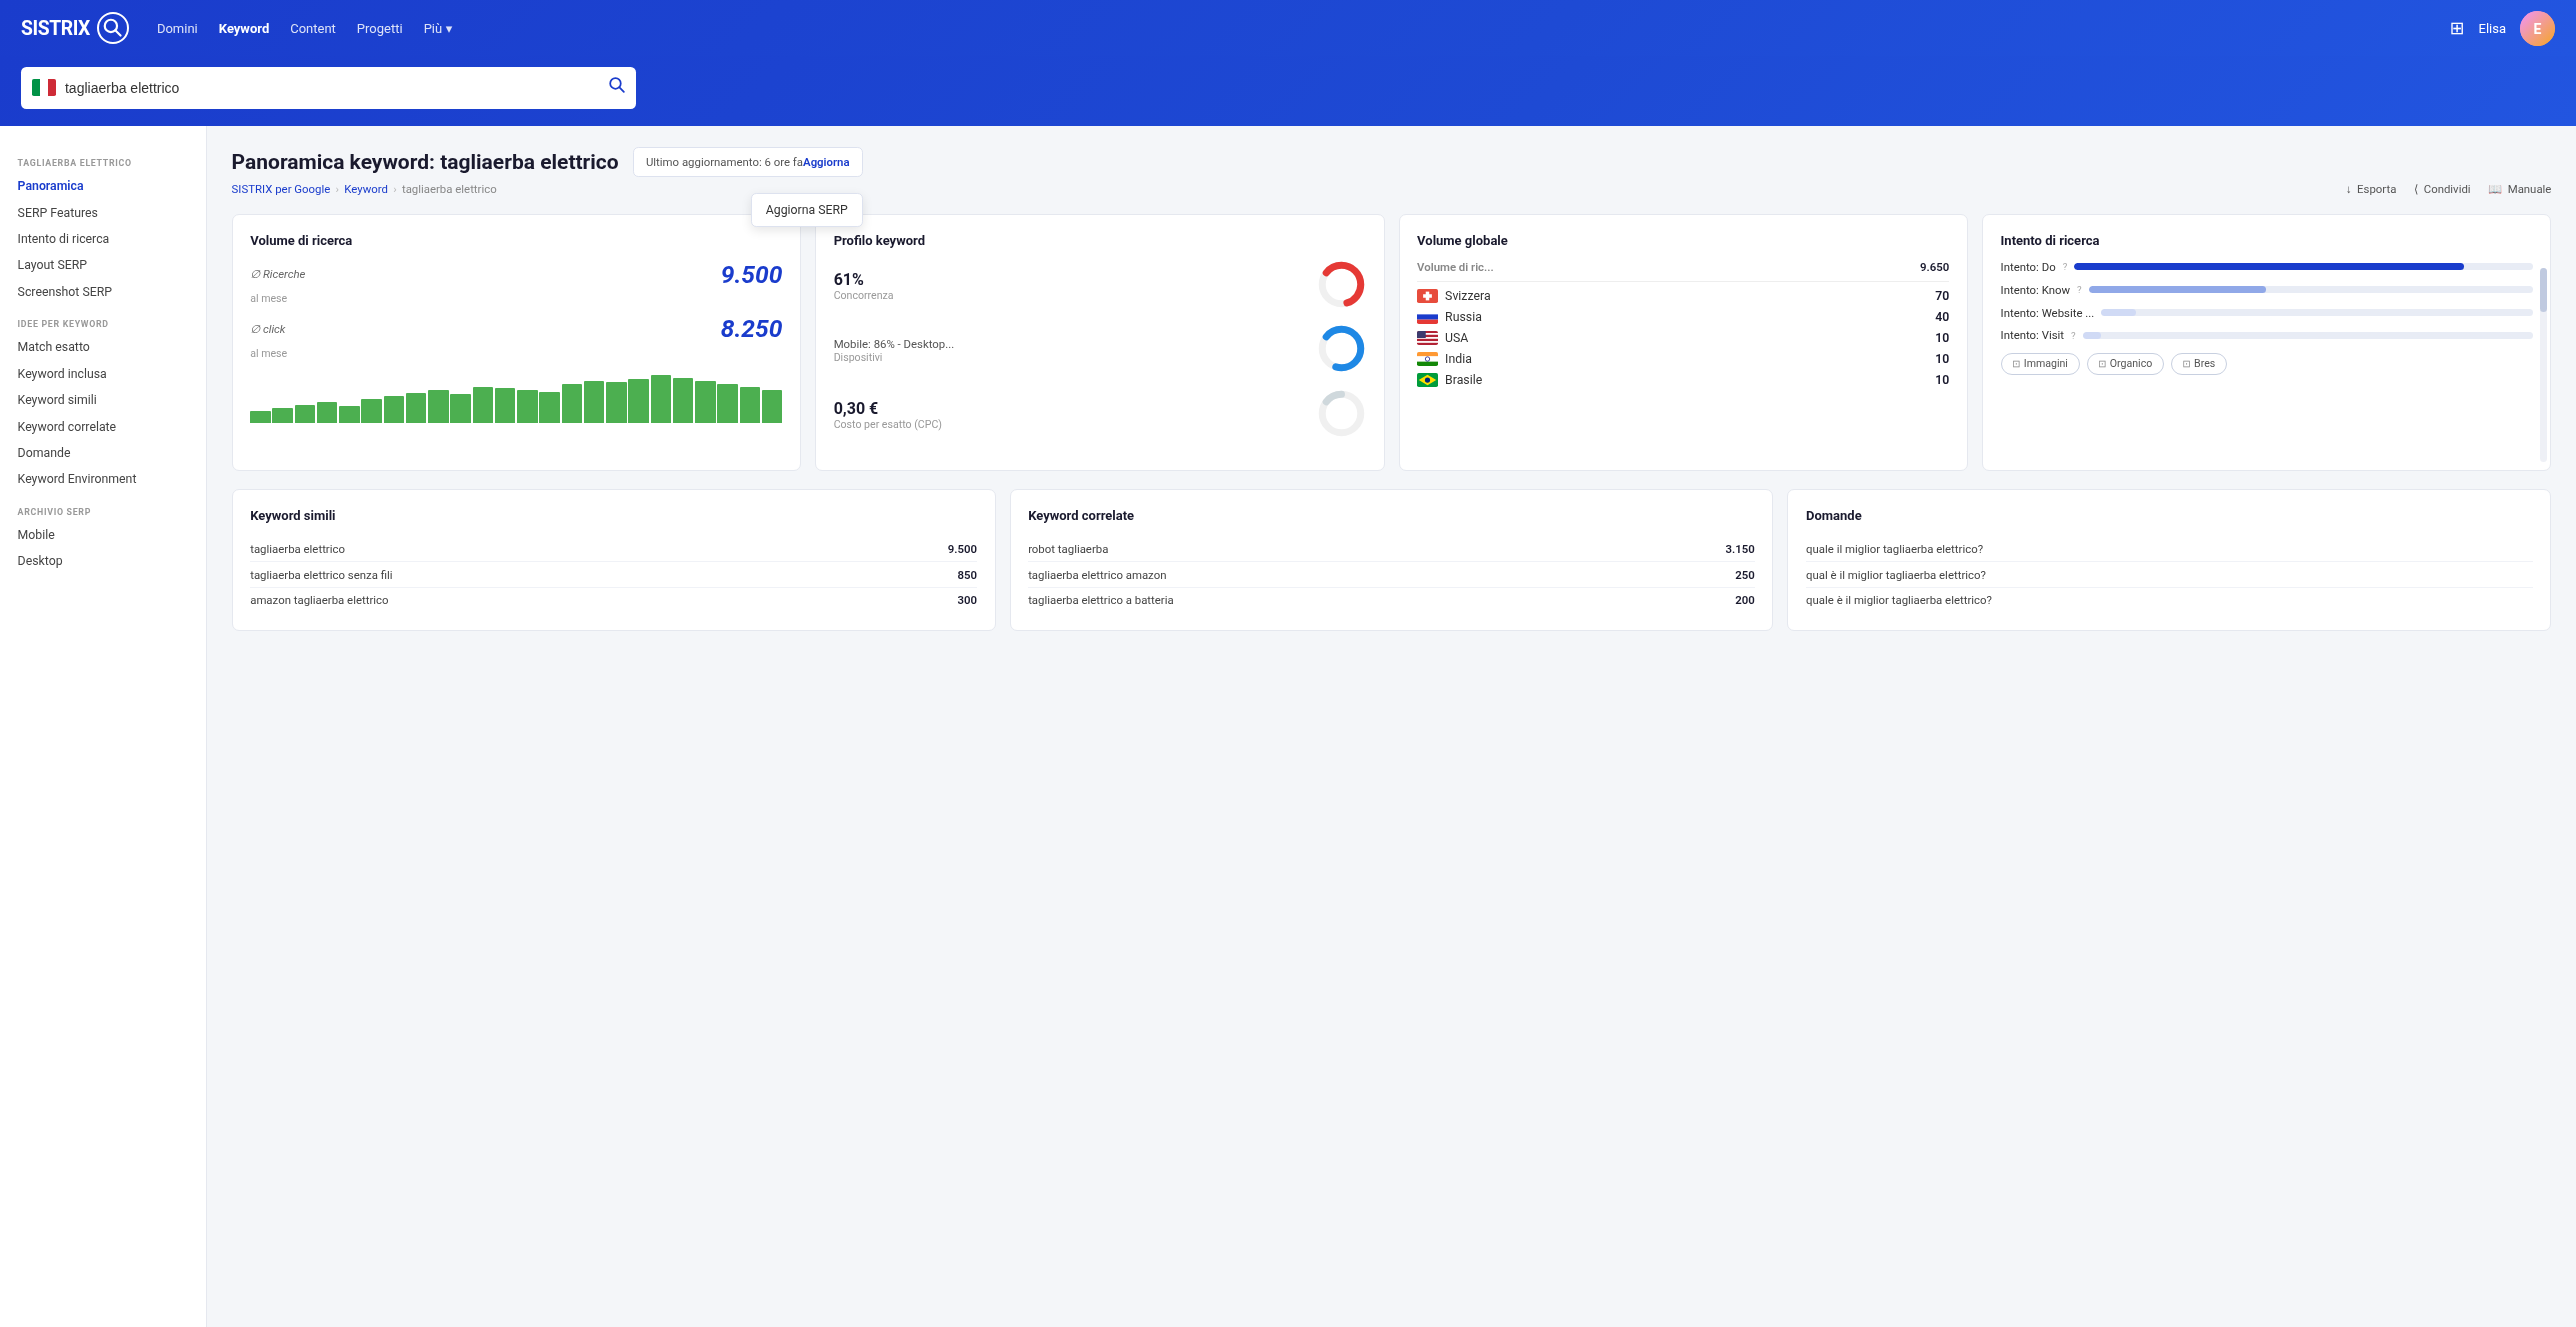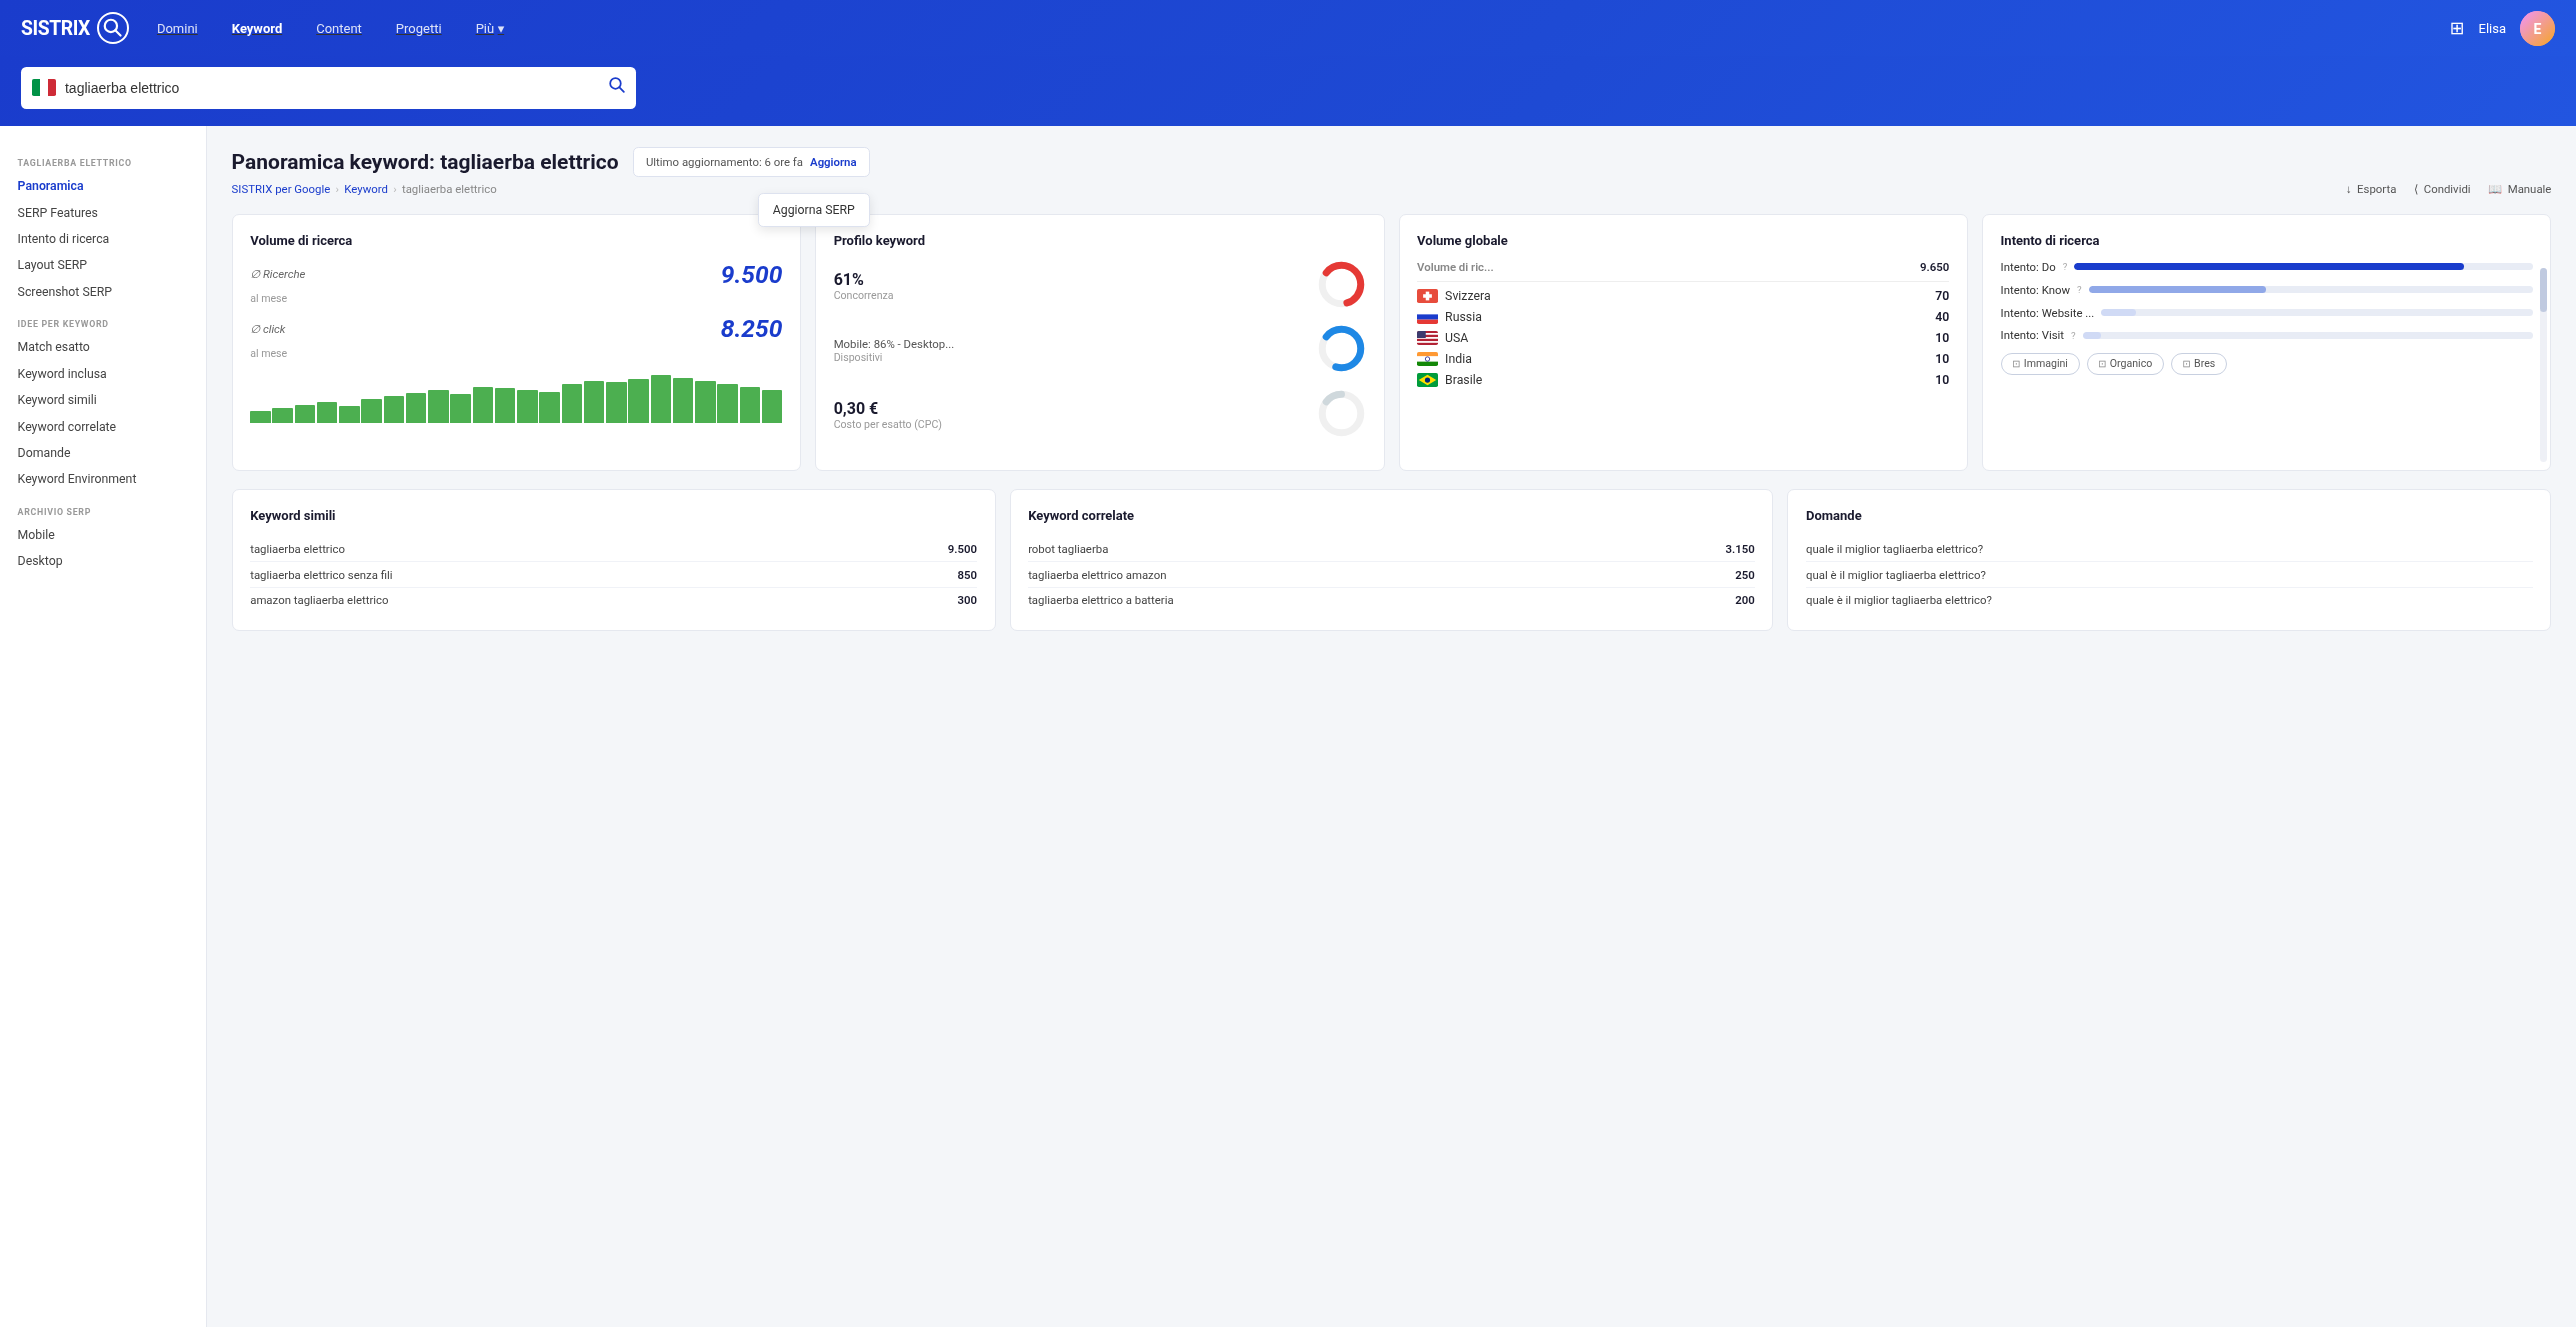--- a/index.html
+++ b/index.html
@@ -18,21 +18,21 @@
       display: flex; align-items: center; gap: 7px;
       color: white; font-size: 19.3px; font-weight: 700; letter-spacing: -0.4px;
     }
     .logo-icon {
       width: 32px; height: 32px;
       border: 2.6px solid white;
       border-radius: 50%;
       display: flex; align-items: center; justify-content: center;
       font-size: 16px; color: white; font-weight: 900;
     }
-    .nav-links { display: flex; gap: 34px; flex: 1; text-decoration: underline; }
+    .nav-links { display: flex; gap: 21px; flex: 1; }
     .nav-link {
       color: rgba(255,255,255,0.85); font-size: 13px; cursor: pointer;
       text-decoration: none; padding: 3.5px 0;
     }
     .nav-link.active { color: white; font-weight: 700; }
     .nav-more { display: flex; align-items: center; gap: 3.5px; color: rgba(255,255,255,0.85); cursor: pointer; font-size: 13px; }
     .nav-right { display: flex; align-items: center; gap: 14px; margin-left: auto; }
     .nav-grid-icon { color: white; font-size: 17.6px; cursor: pointer; }
     .nav-username { color: white; font-size: 13px; }
     .nav-avatar {
@@ -88,21 +88,21 @@
       padding: 6.2px 17.6px; font-size: 12.3px; color: #444; cursor: pointer;
     }
     .sidebar-item.active { color: #1a3ccc; font-weight: 600; }
 
     
     .content { flex: 1; padding: 21px 24.6px; }
     .page-title { font-size: 21px; font-weight: 700; color: #1a1a2e; }
     .update-badge {
       background: white; border: 0.9px solid #dde2ef; border-radius: 5.3px;
       padding: 7px 12.3px; font-size: 11.4px; color: #555;
-      display: flex; align-items: center; gap: 7px; white-space: nowrap;
+      display: flex; align-items: center; white-space: nowrap;
     }
     .update-link { color: #1a3ccc; font-weight: 600; cursor: pointer; text-decoration: none; }
 
     
     .aggiorna-dropdown {
       background: white; border: 0.9px solid #dde2ef; border-radius: 5.3px;
       padding: 8.8px 14px; font-size: 12.3px; color: #333;
       position: absolute; top: 46px; right: 0; z-index: 100;
       box-shadow: 0 3.5px 10.6px rgba(0,0,0,0.1); cursor: pointer;
       white-space: nowrap;

